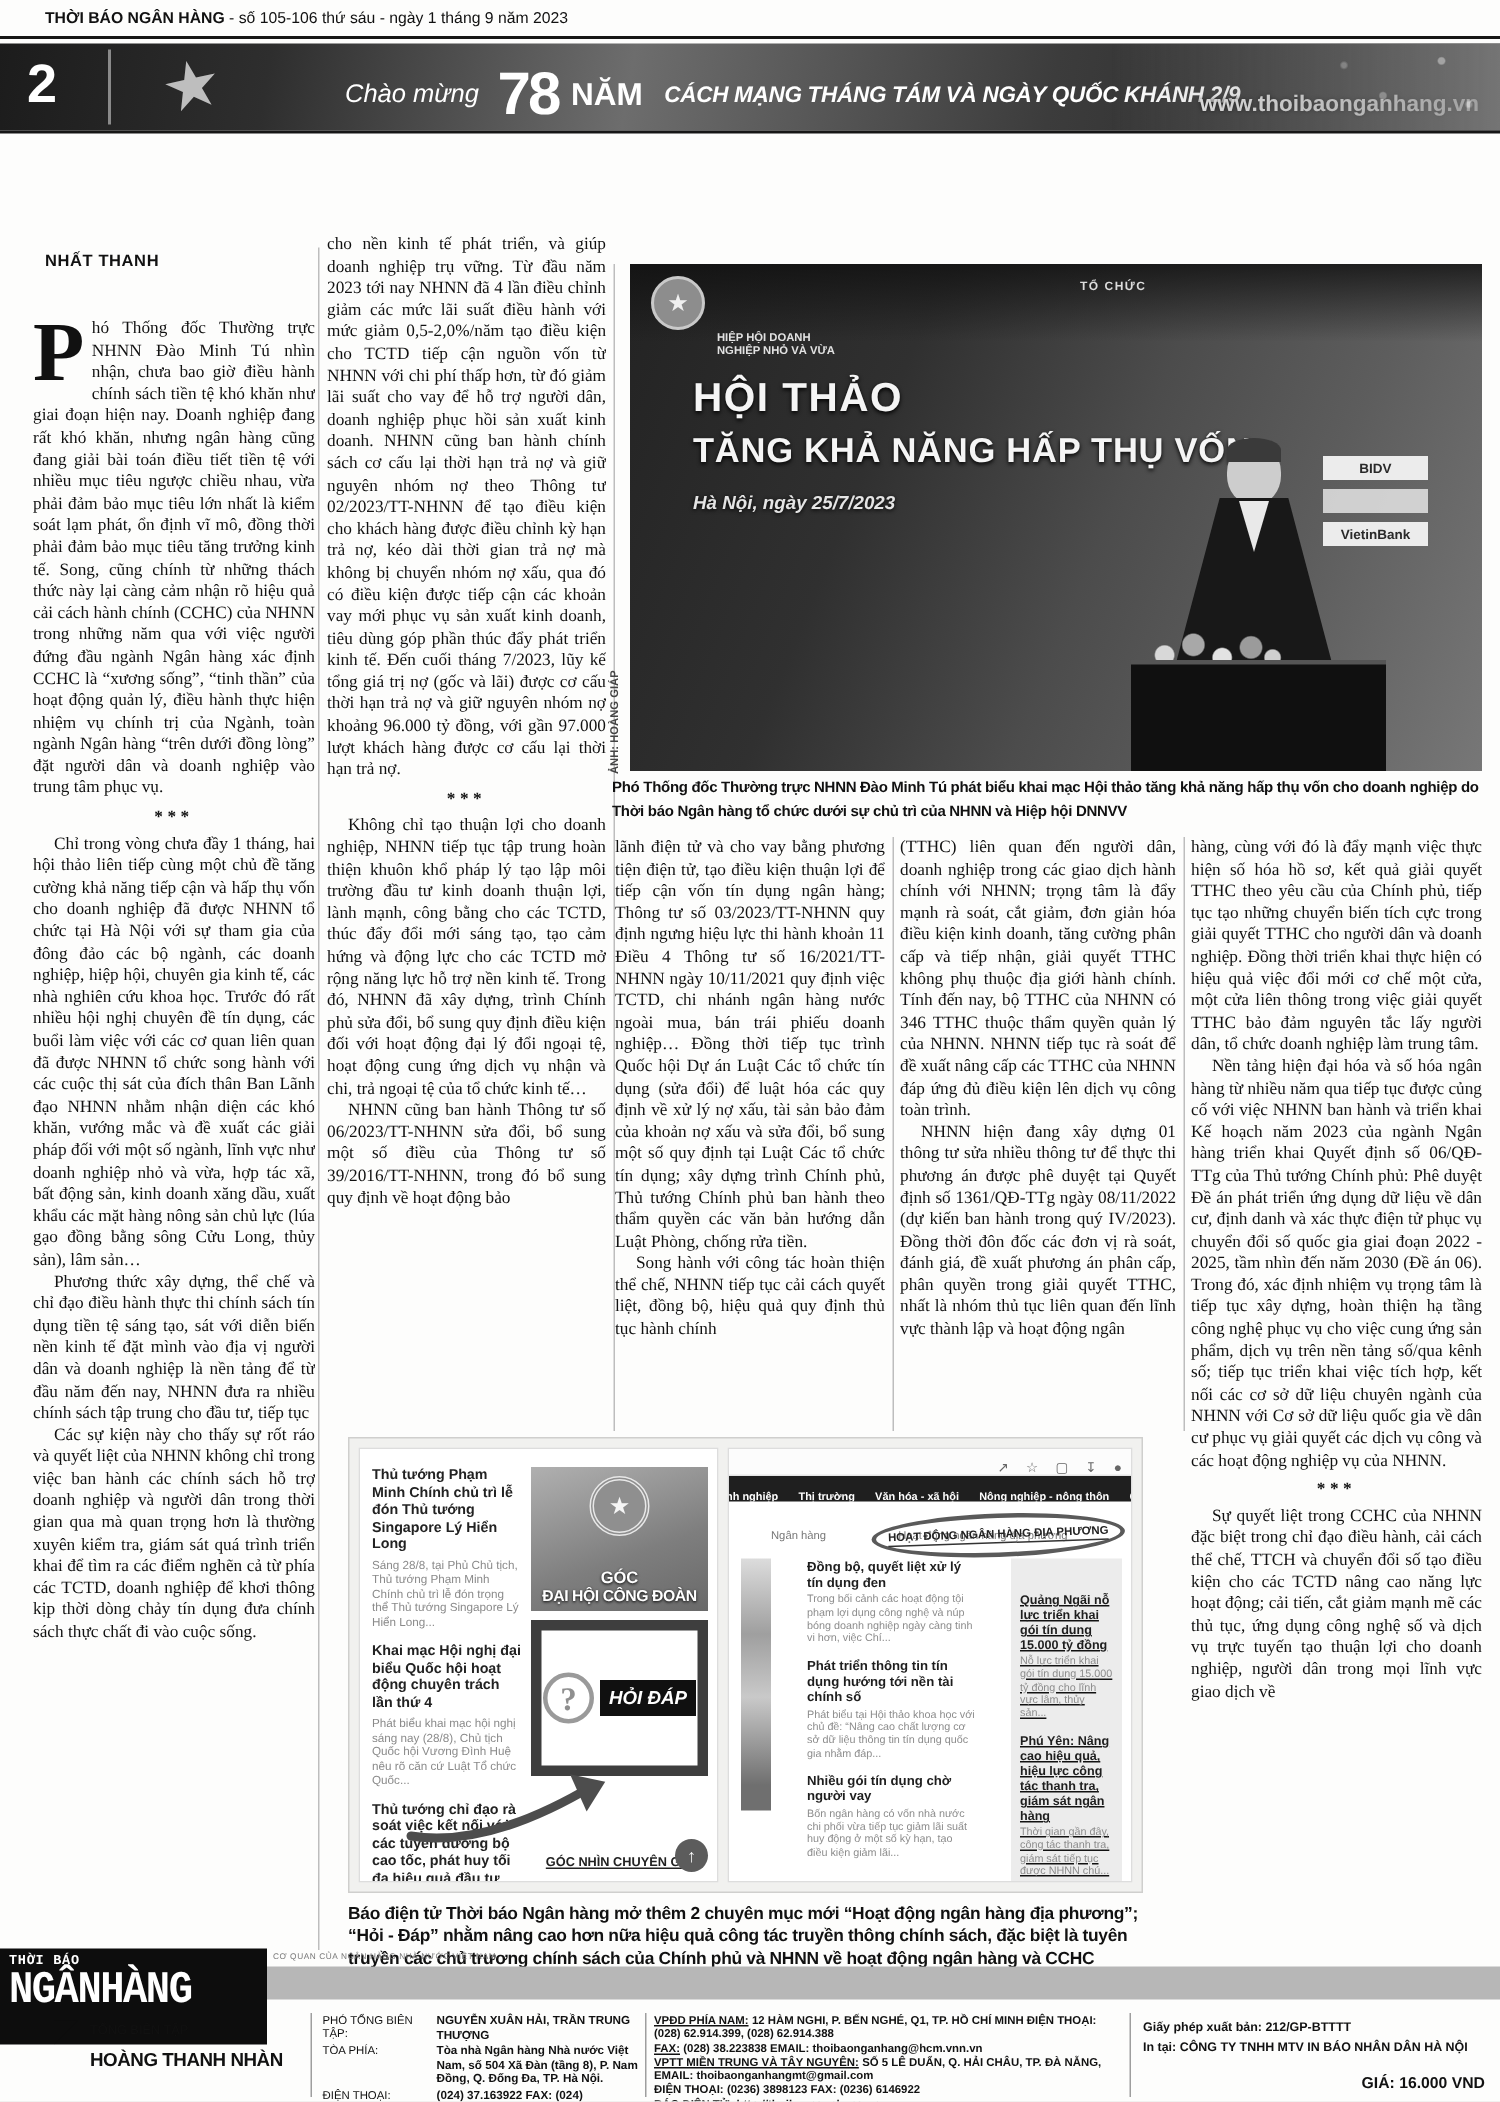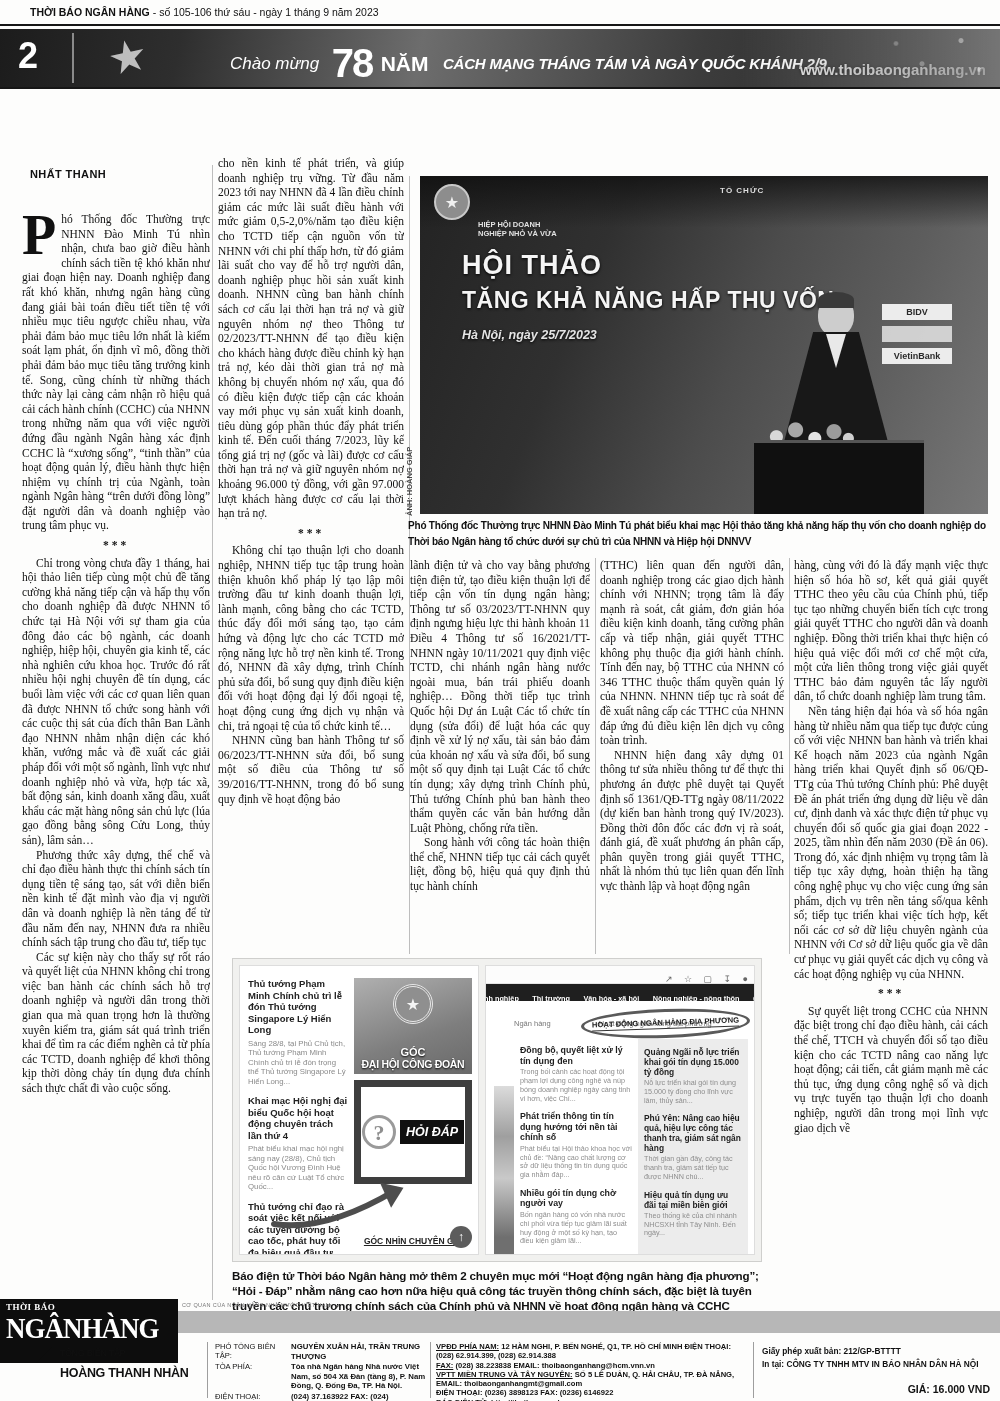--- a/index.html
+++ b/index.html
@@ -127,38 +127,38 @@
   .chrome { height:18px; background:#fcfcfc; border-bottom:1px solid #e5e5e5; text-align:right; padding:2px 6px; }
   .chrome span { display:inline-block; margin-left:7px; font-size:9px; color:#666; }
   .navbar { height:17px; background:#1f1f1f; color:#fff; white-space:nowrap; overflow:hidden; padding:3px 4px; }
   .navbar span { font-size:7.3px; font-weight:bold; margin-right:9px; }
   .navbar span:first-child { margin-left:-6px; }
   .subnav { position:relative; height:34px; padding:18px 4px 0 8px; color:#777; font-size:7.5px; }
   .subnav .bc { margin-right:26px;padding-left:20px; }
   .circled { position:absolute; right:4px; top:8px; border:3px solid #5a5a5a; border-radius:50%;
            padding:6px 8px; transform:rotate(-2deg); background:transparent; }
   .circled b { display:inline-block; font-size:7.6px; color:#222; border-bottom:1.5px solid #333; padding-bottom:1px; }
-  .webgrid { display:flex; gap:6px; padding:4px 6px 6px 8px;align-items:flex-end; }
+  .webgrid { display:flex; gap:24px; padding:4px 6px 6px 8px; }
   .thumbstrip { width:20px; height:168px; background:linear-gradient(#dcdcdc,#9f9f9f 30%,#c9c9c9 55%,#6f6f6f 90%); }
   .art-col { width:112px; }
   .art-item { margin-bottom:8px; }
   .art-item h4 { font-size:8.8px; line-height:10.5px; color:#1e1e1e; margin-bottom:2px; }
   .art-item p { font-size:7.2px; line-height:8.8px; color:#8d8d8d; }
-  .side-col { flex:1; background:#ececec; padding:8px 6px; }
+  .side-col { flex:1; background:#ececec; padding:22px 6px;text-decoration:underline; }
   .side-item { margin-bottom:8px; }
   .side-item h4 { font-size:8.4px; line-height:10px; color:#1e1e1e; margin-bottom:2px; }
   .side-item p { font-size:7.2px; line-height:8.8px; color:#8d8d8d; }
 
   .shots-caption { position:absolute; left:232px; top:1268px; width:532px; font-family:"Liberation Sans",sans-serif;
            font-weight:bold; font-size:11.6px; line-height:15px; letter-spacing:-.2px; }
 
   
   .footer-band { position:absolute; left:36px; top:1311px; width:964px; height:22px; background:#b7b7b7; }
   .brandbox { position:absolute; left:0; top:1299px; width:178px; height:64px; background:#0d0d0d; color:#fff;
-           font-family:Liberation Serif, serif; padding:3px 6px; }
+           font-family:Liberation Mono, monospace; padding:3px 6px; }
   .brandbox .bt { font-size:9px; font-weight:bold; letter-spacing:.5px; }
   .brandbox .bm { font-size:27px; font-weight:bold; letter-spacing:-1px; line-height:28px; transform:scaleY(1.12); transform-origin:left top; }
   .brand-sub { position:absolute; left:182px; top:1302px; font-family:"Liberation Sans",sans-serif;
            font-size:5.5px; color:#777; letter-spacing:.4px; }
   .brand-notch { position:absolute; left:36px; top:1347px; width:16px; height:16px; background:#0d0d0d;
            clip-path:polygon(0 0,100% 0,0 100%); }
   .footer { position:absolute; left:0; top:1340px; width:1000px; height:61px; font-family:"Liberation Sans",sans-serif;
            font-size:8px; color:#111; }
   .fdiv { position:absolute; top:2px; width:1px; height:56px; background:#9e9e9e; }
   .fcolA { position:absolute; left:60px; top:8px; width:140px; }

